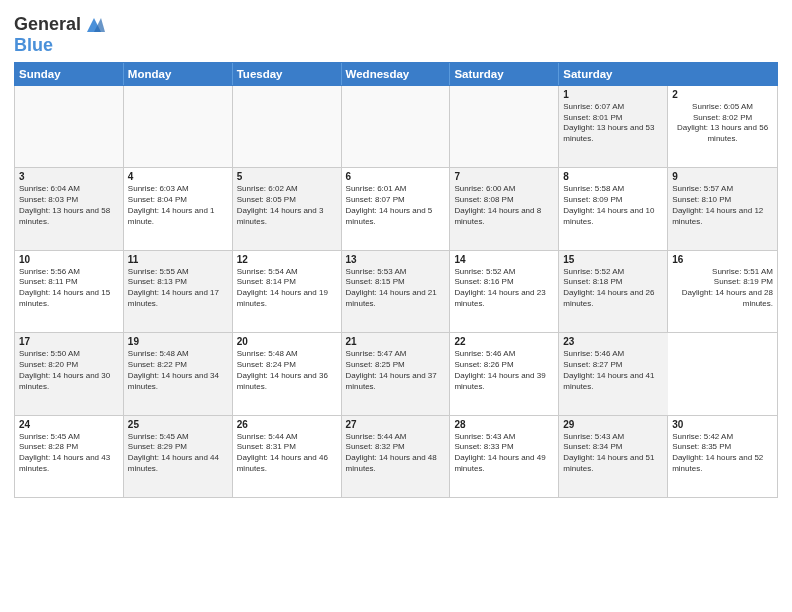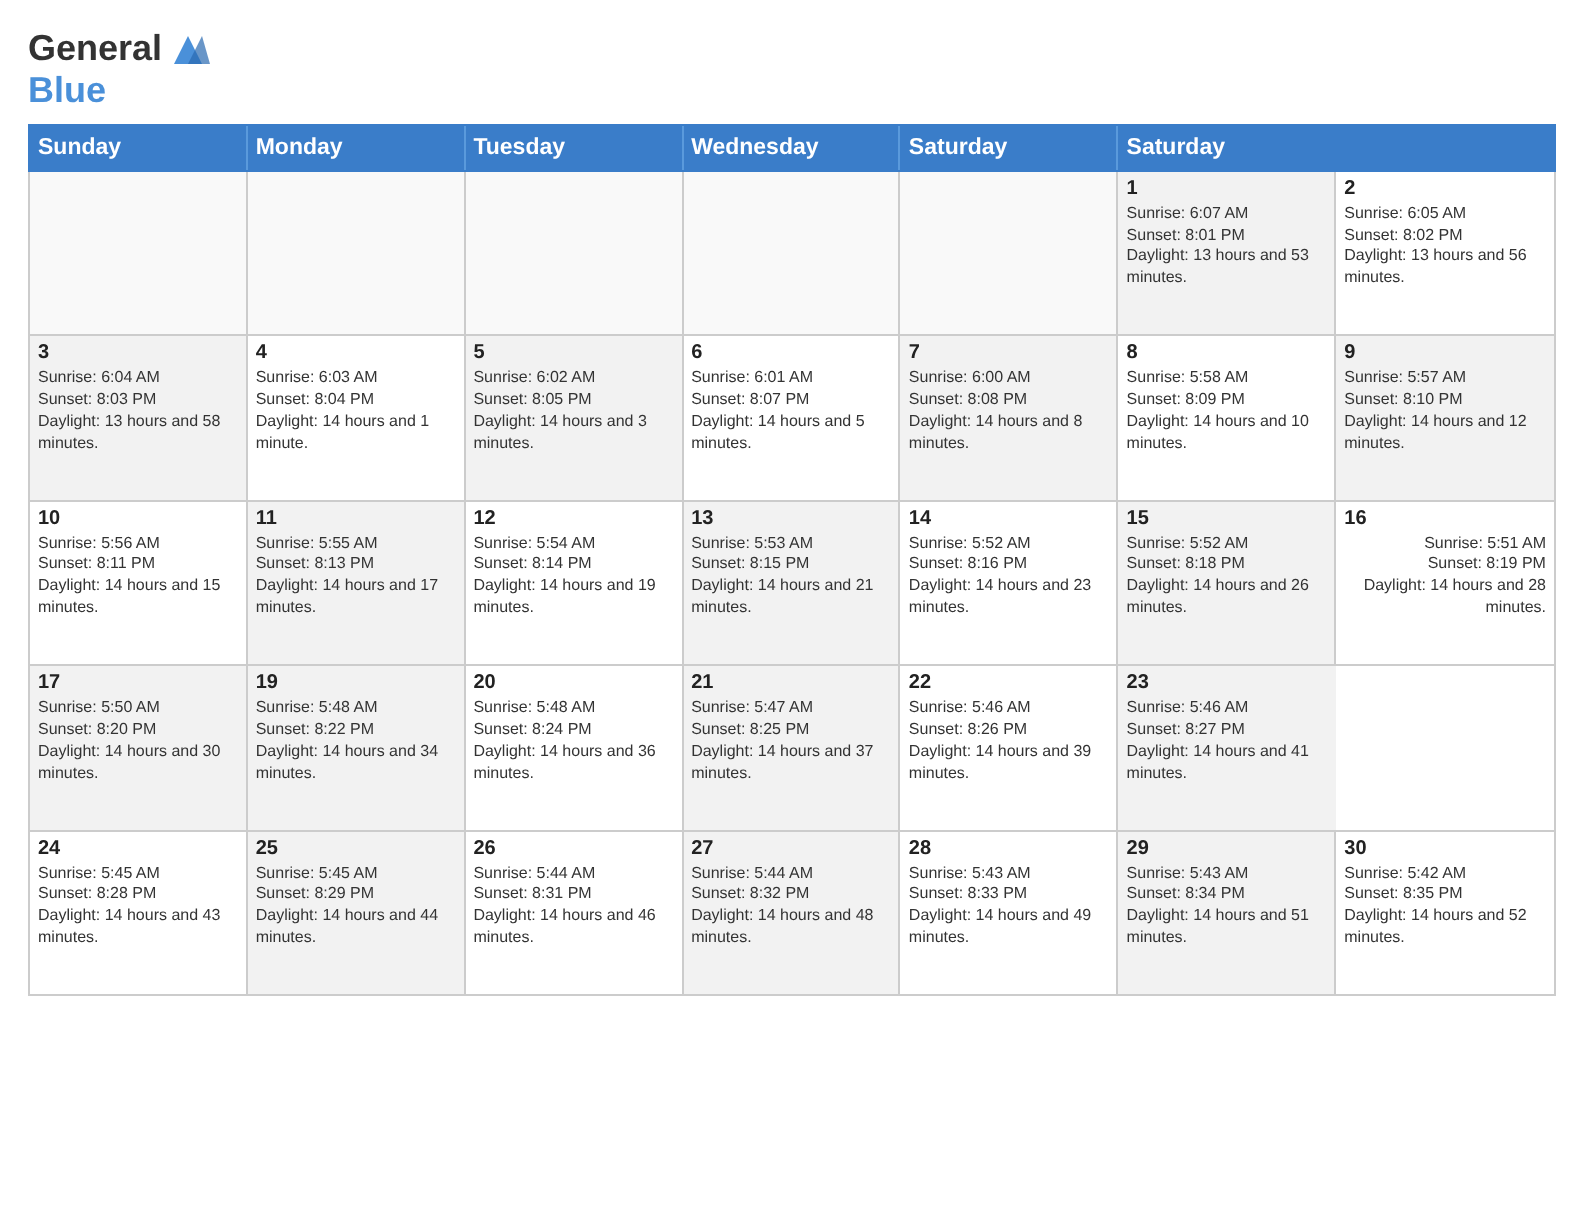--- a/index.html
+++ b/index.html
@@ -151,21 +151,21 @@
           <div class="cal-cell empty"></div>
           <div class="cal-cell empty"></div>
           <div class="cal-cell shaded">
             <div class="day-num">1</div>
             <div class="cell-text" style="white-space: pre-line;">Sunrise: 6:07 AM
 Sunset: 8:01 PM
 Daylight: 13 hours and 53 minutes.</div>
           </div>
           <div class="cal-cell">
             <div class="day-num">2</div>
-            <div class="cell-text" style="white-space: pre-line;">Sunrise: 6:05 AM
+            <div class="cell-text" style="white-space: pre-line; text-align: center;">Sunrise: 6:05 AM
 Sunset: 8:02 PM
 Daylight: 13 hours and 56 minutes.</div>
           </div>
         </div>
         <div class="cal-row">
           <div class="cal-cell shaded">
             <div class="day-num">3</div>
             <div class="cell-text" style="white-space: pre-line;">Sunrise: 6:04 AM
 Sunset: 8:03 PM
 Daylight: 13 hours and 58 minutes.</div>

